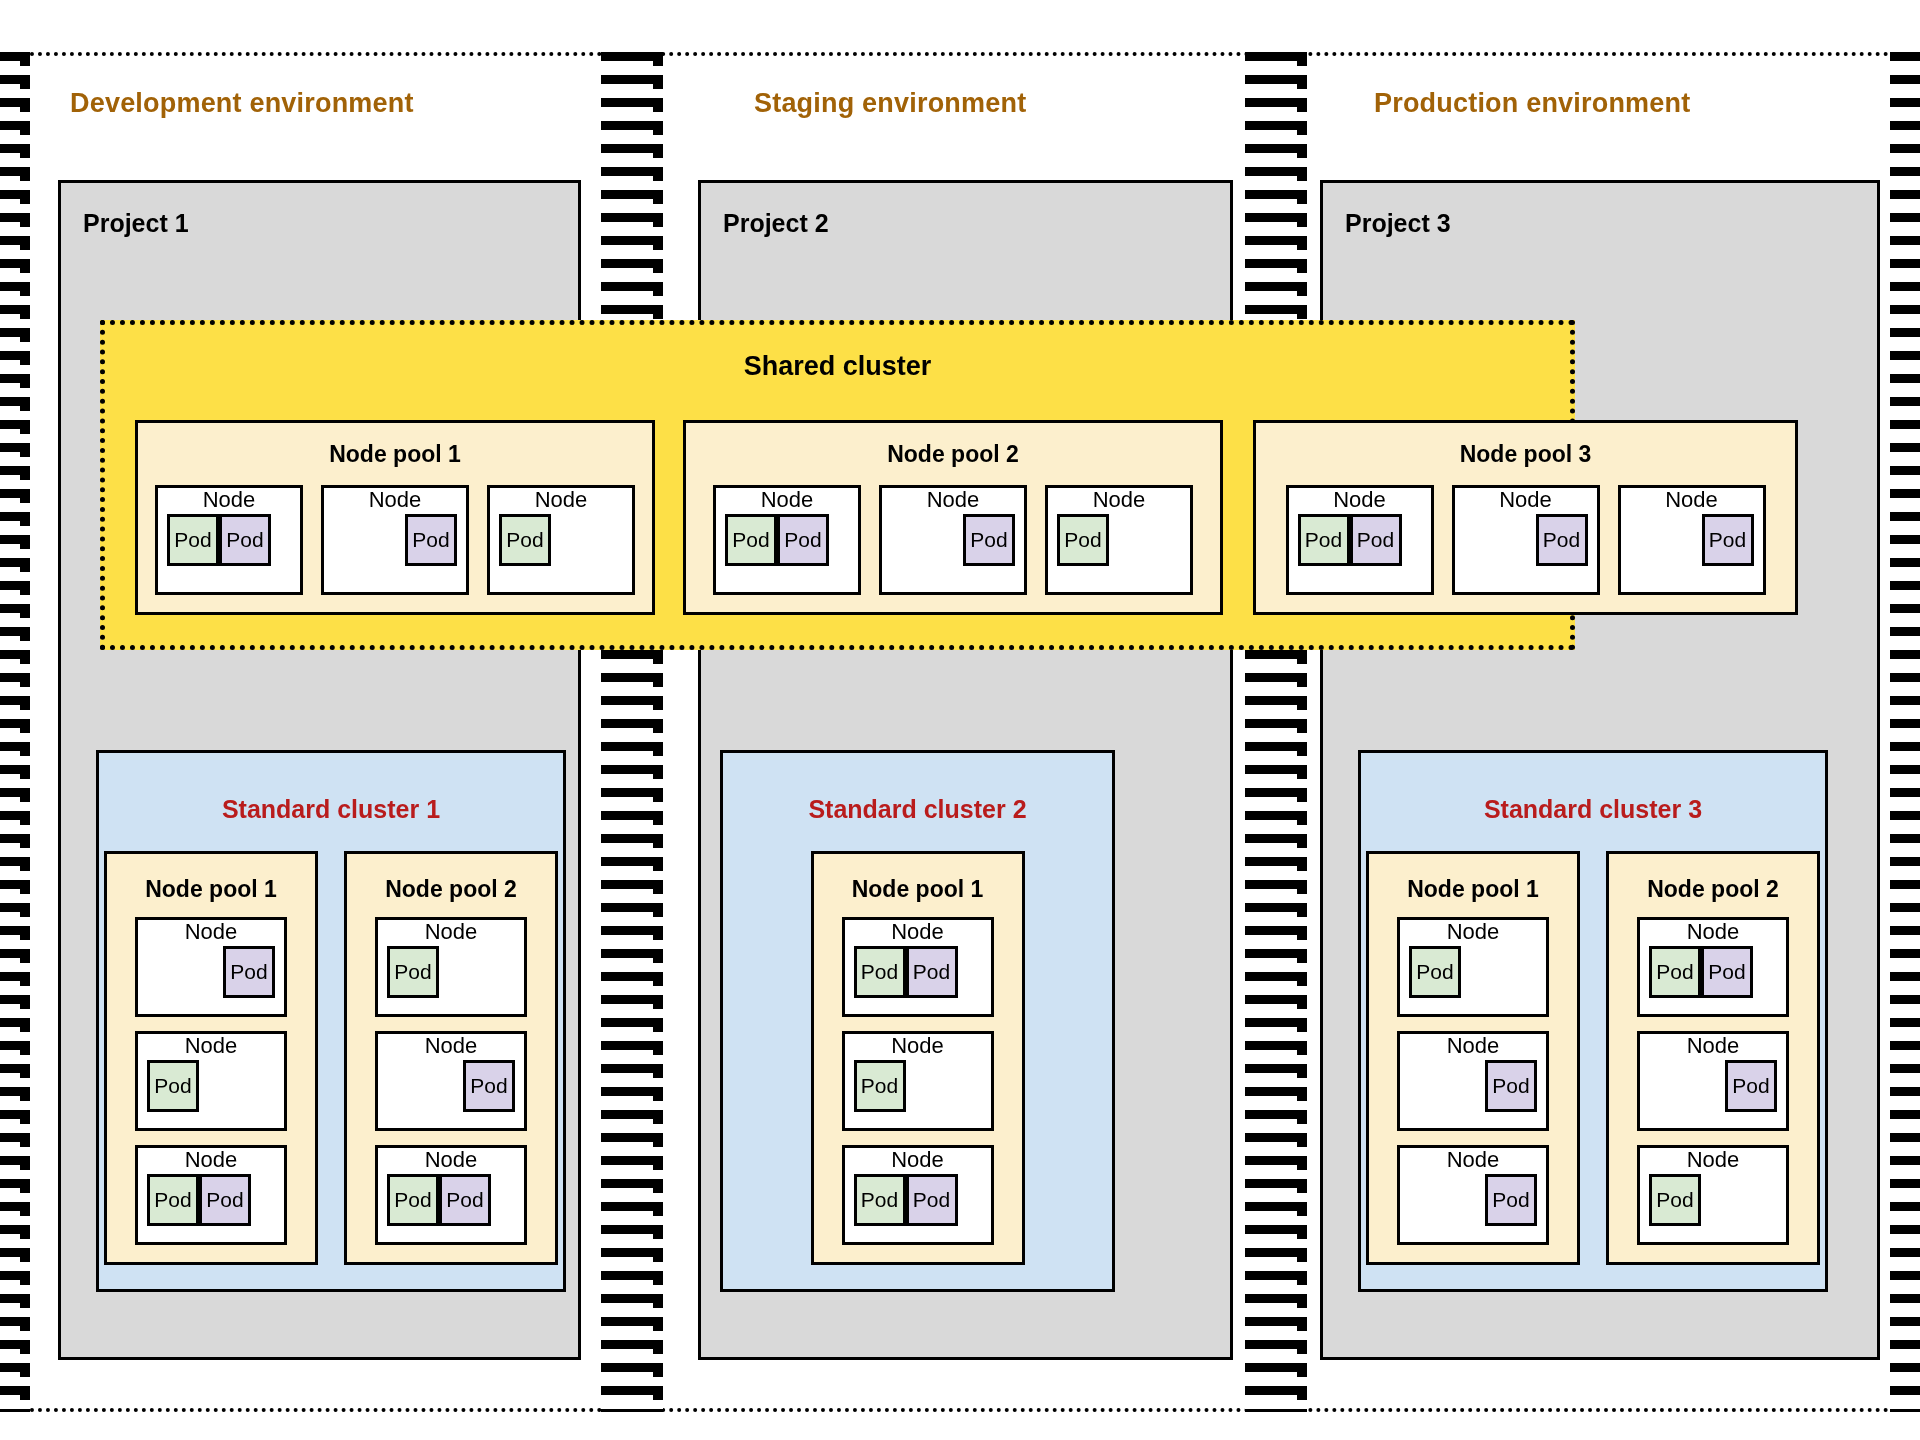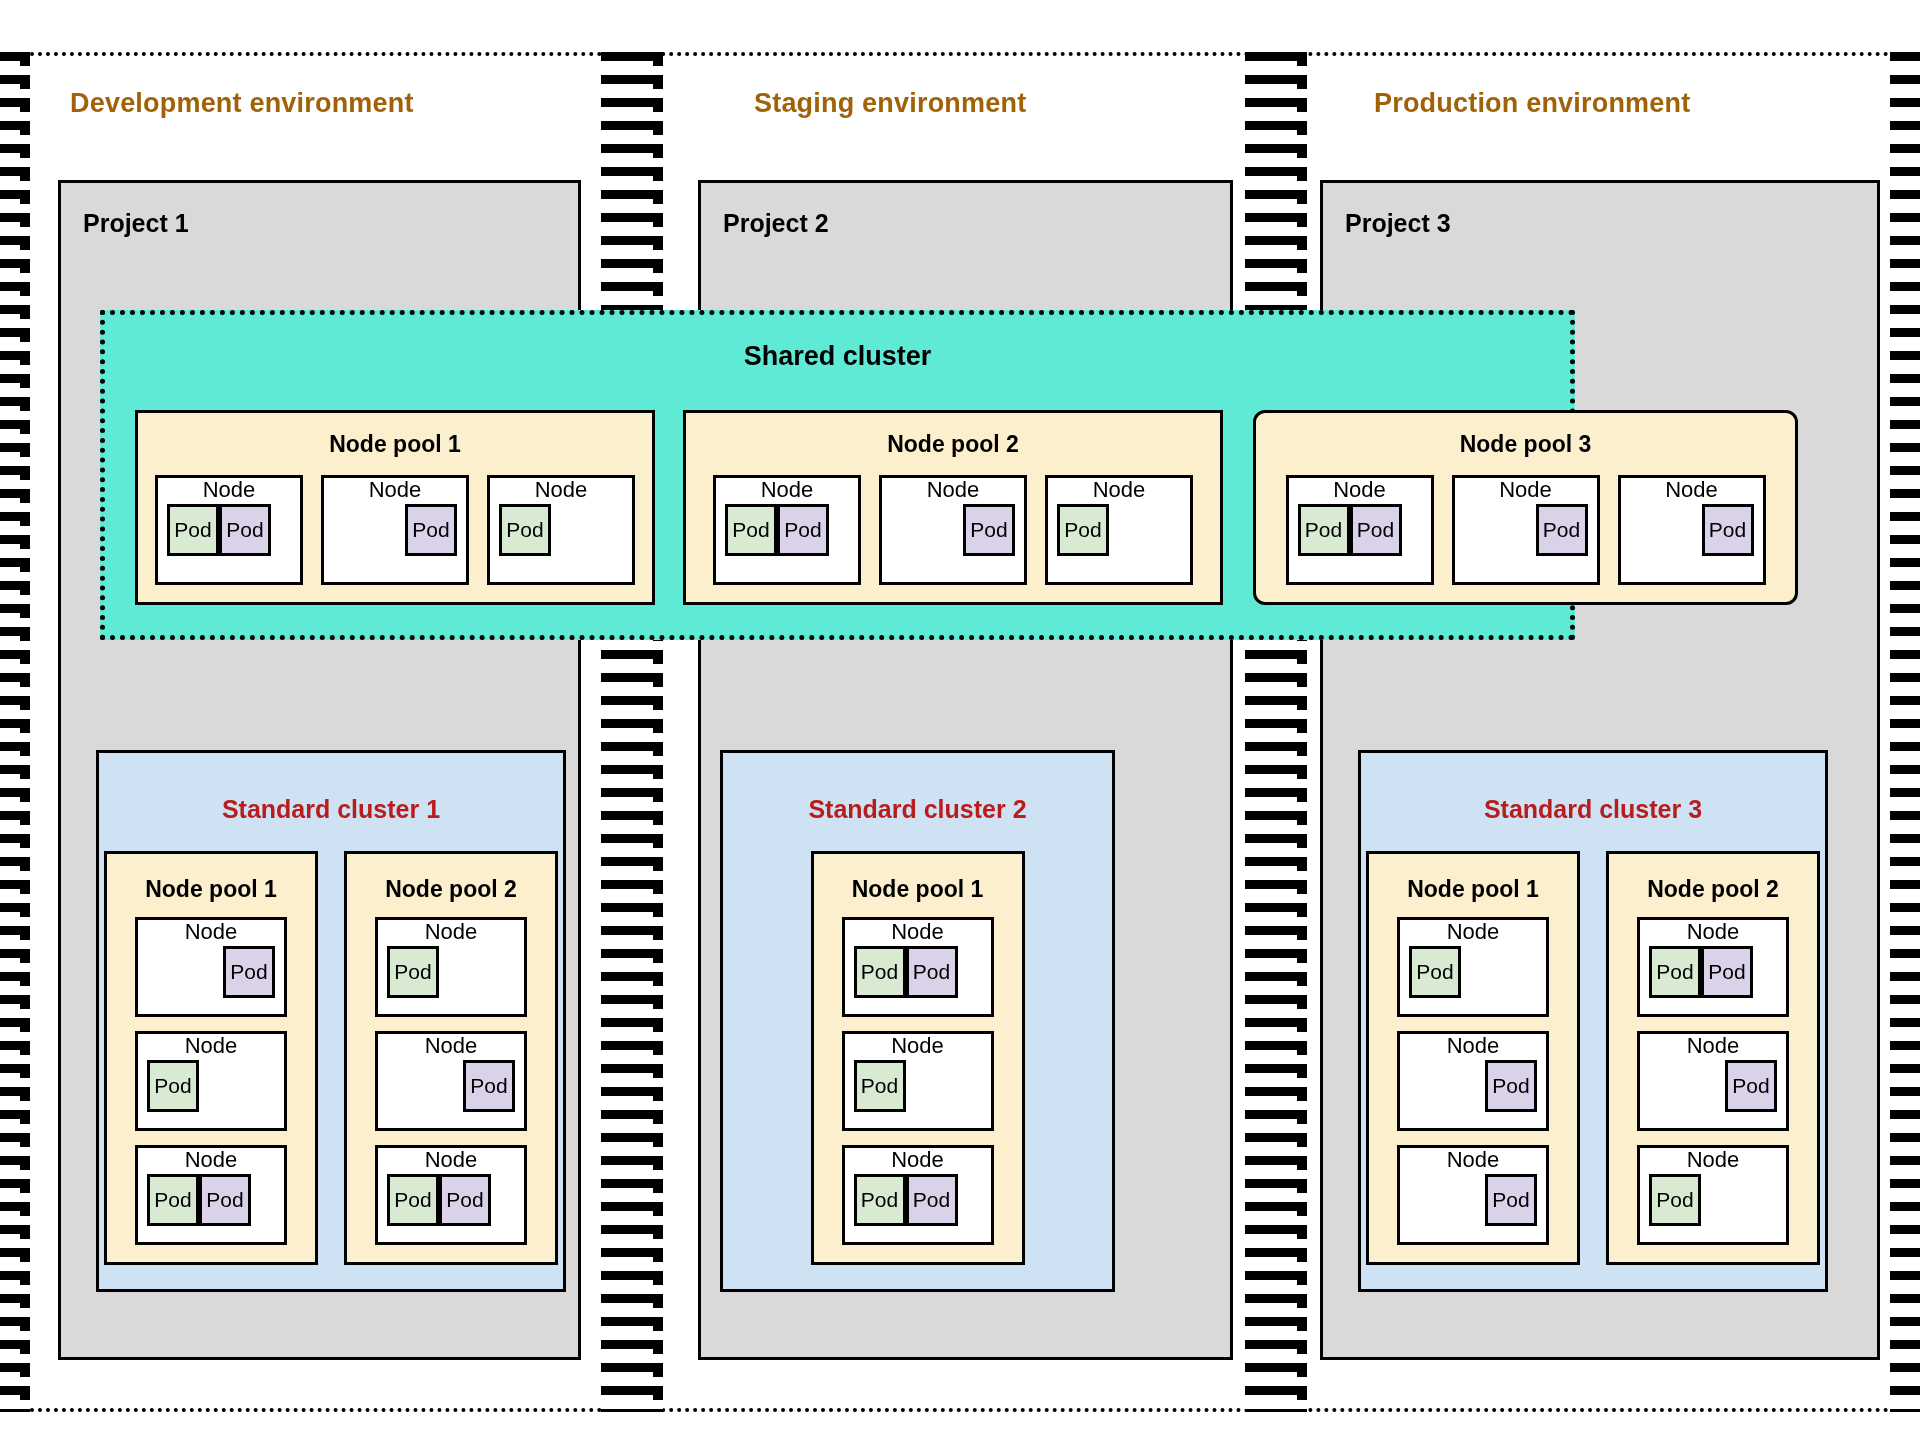--- a/index.html
+++ b/index.html
@@ -52,22 +52,22 @@
       to bottom,
       transparent 0px, transparent 5px,
       #000 5px, #000 14px,
       transparent 14px, transparent 23px);
   }
   .hatch.left-edge{ left:-32px; }
   .hatch.right-edge{ left:1890px; }
 
   
   .shared-cluster{
-    position:absolute; left:100px; top:310px; width:1475px; height:330px;
-    background:#5eead4; border:5px dotted #000;
+    position:absolute; left:100px; top:320px; width:1475px; height:330px;
+    background:#fde047; border:5px dotted #000;
     z-index:6;
   }
   .shared-title{
     position:absolute; top:26px; left:0; width:100%;
     text-align:center; font-size:27px; font-weight:bold; color:#000;
   }
 
   
   .nodepool{
     background:#fcefcd; border:3px solid #000;
@@ -213,21 +213,21 @@
         </div>
         <div class="node">
           <div class="node-label">Node</div>
           <div class="pods left">
             <div class="pod green">Pod</div>
           </div>
         </div>
       </div>
     </div>
 
-    <div class="nodepool sc-pool" style="left:1148px; width:545px;border-radius:12px;">
+    <div class="nodepool sc-pool" style="left:1148px; width:545px;">
       <div class="nodepool-title">Node pool 3</div>
       <div class="sc-nodes">
         <div class="node">
           <div class="node-label">Node</div>
           <div class="pods left">
             <div class="pod green">Pod</div>
             <div class="pod purple">Pod</div>
           </div>
         </div>
         <div class="node">

